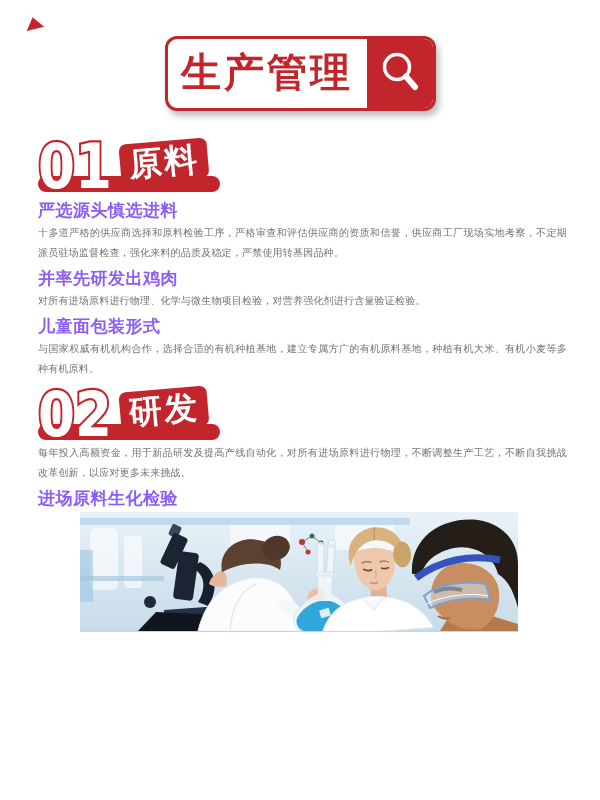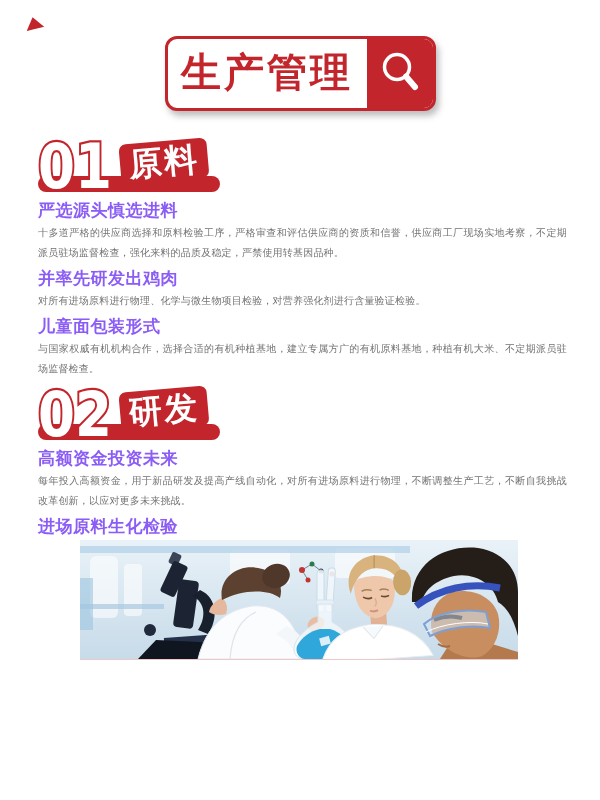--- a/index.html
+++ b/index.html
@@ -87,32 +87,31 @@
     <text class="num-outline" x="0" y="51" font-size="62" font-weight="bold" fill="#ffffff" stroke="#c2262c" stroke-width="4.5" paint-order="stroke" textLength="74" lengthAdjust="spacingAndGlyphs">01</text>
   </svg>
 
   <h3 class="item-h">严选源头慎选进料</h3>
   <p class="item-p">十多道严格的供应商选择和原料检验工序，严格审查和评估供应商的资质和信誉，供应商工厂现场实地考察，不定期派员驻场监督检查，强化来料的品质及稳定，严禁使用转基因品种。</p>
 
   <h3 class="item-h">并率先研发出鸡肉</h3>
   <p class="item-p">对所有进场原料进行物理、化学与微生物项目检验，对营养强化剂进行含量验证检验。</p>
 
   <h3 class="item-h">儿童面包装形式</h3>
-  <p class="item-p">与国家权威有机机构合作，选择合适的有机种植基地，建立专属方广的有机原料基地，种植有机大米、不定期派员驻场监督检查。</p>
+  <p class="item-p">与国家权威有机机构合作，选择合适的有机种植基地，建立专属方广的有机原料基地，种植有机大米、有机小麦等多种有机原料。</p>
 
   <svg class="sec-head second" width="250" height="58" viewBox="0 0 250 58">
     <rect x="0" y="39" width="182" height="16" rx="8" fill="#c2262c"></rect>
     <g transform="translate(80,4) rotate(-5)">
       <rect x="0" y="4" width="88" height="40" rx="7" fill="#c2262c"></rect>
       <text x="9" y="36" font-size="33" font-weight="bold" fill="#ffffff" letter-spacing="2">研发</text>
     </g>
     <text class="num-outline" x="0" y="51" font-size="62" font-weight="bold" fill="#ffffff" stroke="#c2262c" stroke-width="4.5" paint-order="stroke" textLength="74" lengthAdjust="spacingAndGlyphs">02</text>
   </svg>
 
-  <h3 class="item-h">高额资金投资未来</h3>
   <p class="item-p">每年投入高额资金，用于新品研发及提高产线自动化，对所有进场原料进行物理，不断调整生产工艺，不断自我挑战改革创新，以应对更多未来挑战。</p>
 
   <h3 class="item-h">进场原料生化检验</h3>
 
 
   <svg class="photo" viewBox="0 0 438 119">
     <defs>
       <linearGradient id="bgGrad" x1="0" y1="0" x2="0" y2="1">
         <stop offset="0" stop-color="#e9f2f8"></stop>
         <stop offset="1" stop-color="#c7dbe9"></stop>

